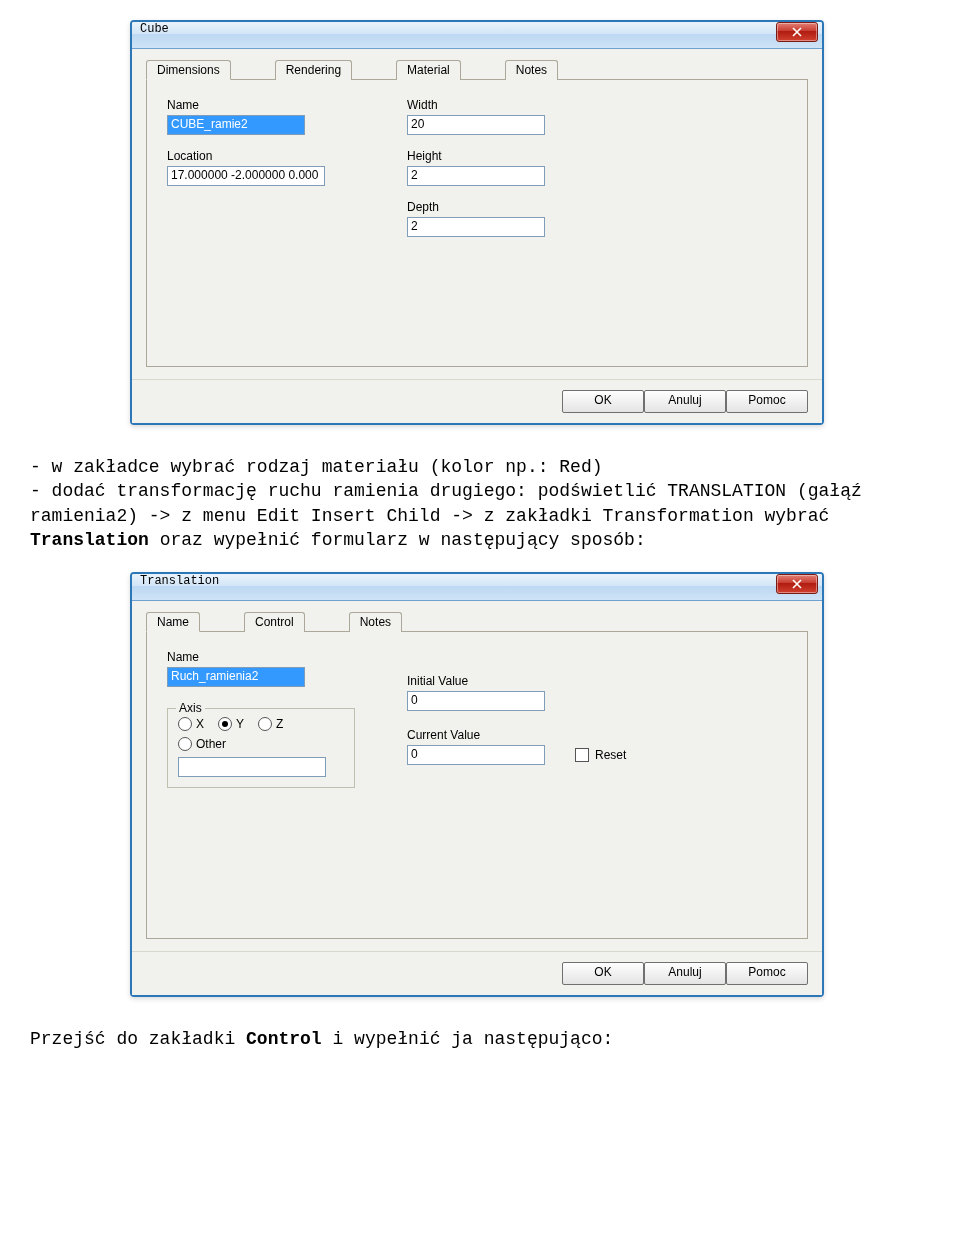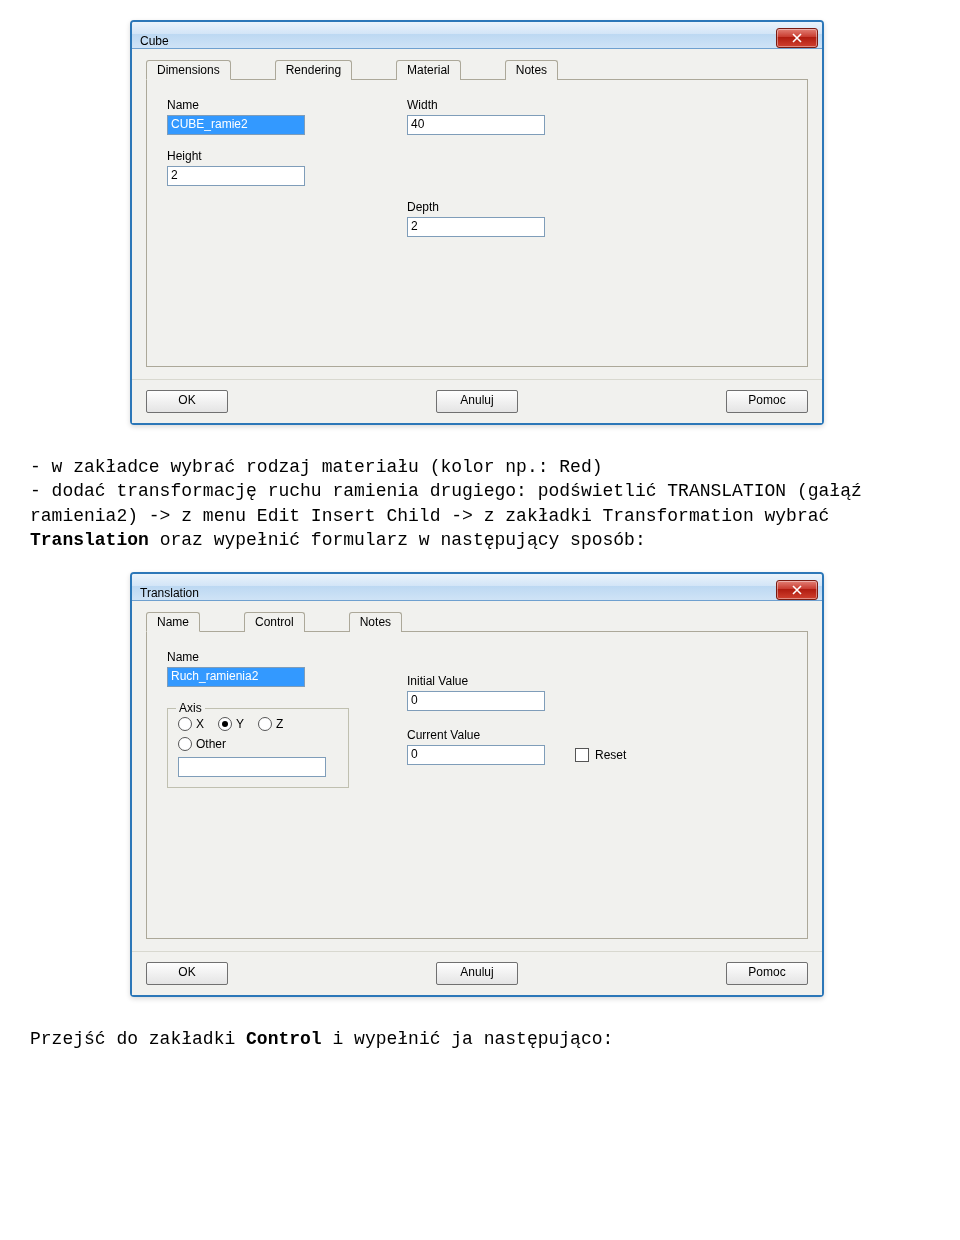--- a/index.html
+++ b/index.html
@@ -22,23 +22,24 @@
     font-family: "Segoe UI", Tahoma, sans-serif;
     font-size: 12px;
     color: #000;
   }
   .titlebar {
     height: 26px;
     background: linear-gradient(#eaf3fb,#d3e5f7 45%,#bcd8f2 46%,#cfe3f6);
     border-bottom: 1px solid #6fa0cf;
     border-radius: 2px 2px 0 0;
     display: flex;
-    align-items: flex-end;
+    align-items: flex-start;
     padding: 0 4px 0 8px;
     position: relative;
+    font-family: Liberation Mono, monospace;
   }
   .titlebar .title {
     flex: 1;
     font-size: 12px;
     color: #000;
   }
   .closebtn {
     width: 40px; height: 18px;
     border-radius: 3px;
     background: linear-gradient(#e27f75,#c83a2e 45%,#b01c10 46%,#d0402f);
@@ -96,21 +97,21 @@
     height: 16px;
     font-family: Liberation Sans, sans-serif;
     width: 130px;
   }
   .txt.sel {
     background: #3399ff;
     color: #fff;
   }
   .groupbox {
     border: 1px solid #c0c0b0;
-    padding: 8px 10px 10px 10px;
+    padding: 8px 16px 10px 10px;
     margin-top: 6px;
     position: relative;
     width: 160px;
     font-size: 12px;
   }
   .groupbox .glabel {
     position: absolute;
     top: -8px; left: 8px;
     background: #f1f1ee;
     padding: 0 3px;
@@ -125,21 +126,21 @@
   }
   .radio.checked::after{
     content:""; width:6px; height:6px; border-radius:50%; background:#000;
   }
   .chk {
     width: 12px; height: 12px; border:1px solid #555; background:#fff;
     display:inline-block; margin-right:6px;
   }
   .btnrow {
     display: flex;
-    justify-content: space-between;
+    justify-content: flex-end;
     gap: 0;
     padding: 10px 14px;
     background: #f1f1ee;
     border-top: 1px solid #d8d8cf;
   }
   .wbtn {
     width: 80px; height: 21px;
     border: 1px solid #707070;
     background: linear-gradient(#fefefe,#e4e4e4);
     font-size: 12px;
@@ -172,24 +173,28 @@
       <div class="tab">Notes</div>
     </div>
     <div class="tabpanel">
       <div class="row">
         <div class="col">
           <span class="lbl">Name</span>
           <div class="txt sel">CUBE_ramie2</div>
         </div>
         <div class="col">
           <span class="lbl">Width</span>
-          <div class="txt">40</div>
-        </div>
-      </div>
-      <div class="row">
+          <div class="txt">20</div>
+        </div>
+      </div>
+      <div class="row">
+        <div class="col">
+          <span class="lbl">Location</span>
+          <div class="txt" style="width:150px">17.000000 -2.000000 0.000</div>
+        </div>
         <div class="col">
           <span class="lbl">Height</span>
           <div class="txt">2</div>
         </div>
       </div>
       <div class="row">
         <div class="col"></div>
         <div class="col">
           <span class="lbl">Depth</span>
           <div class="txt">2</div>

